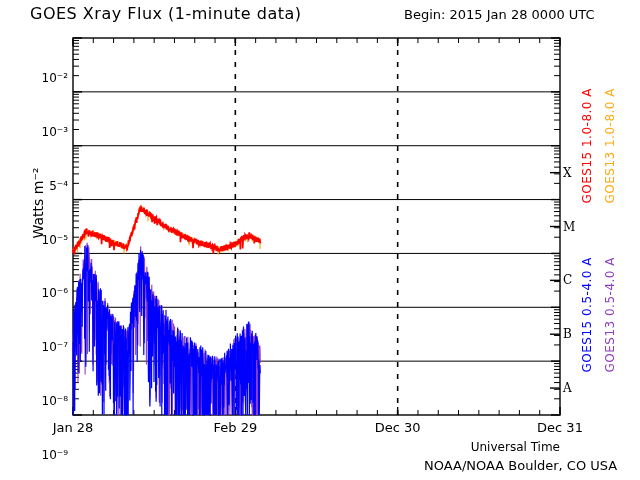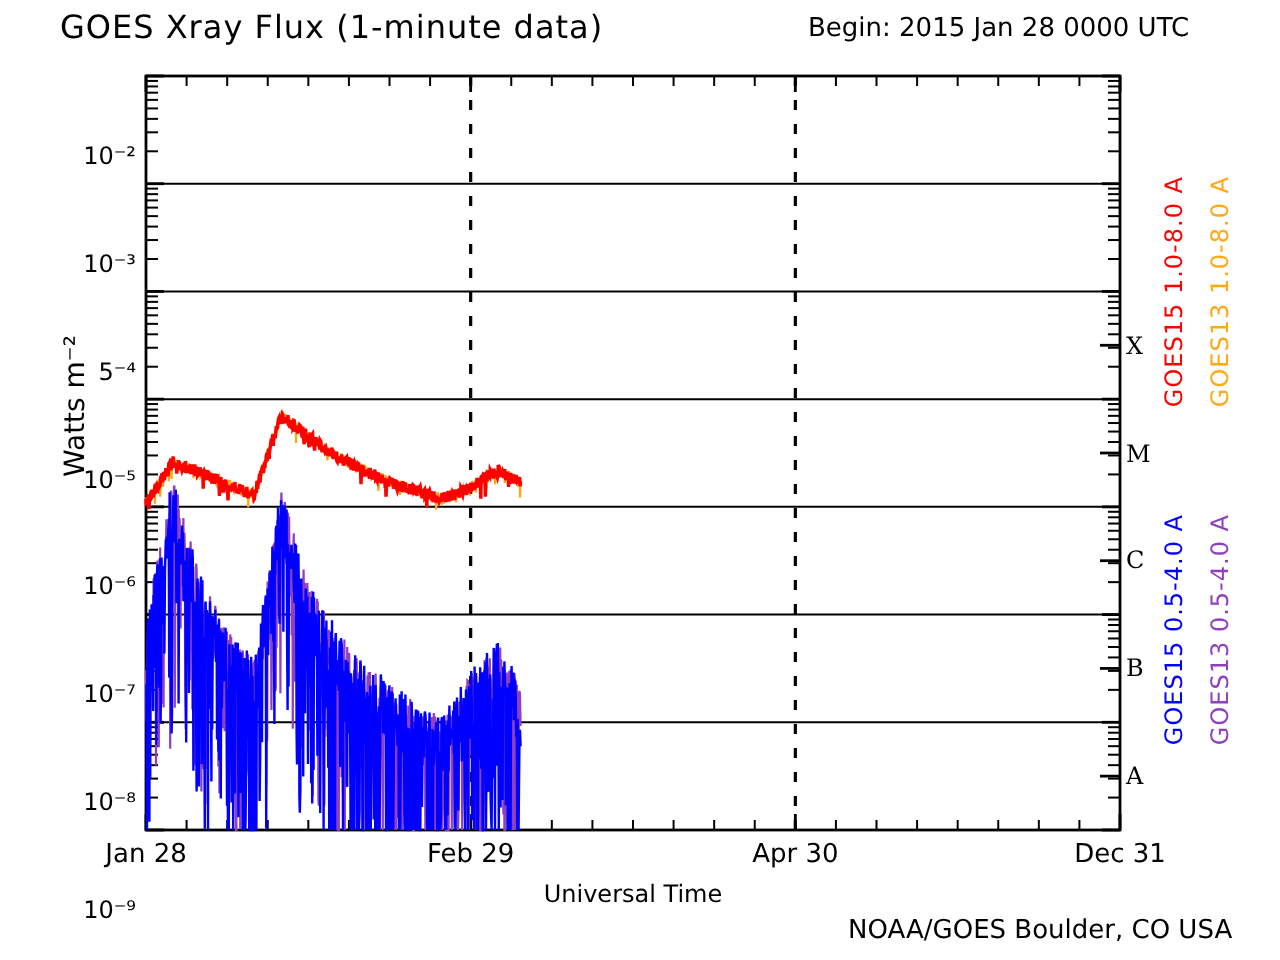--- a/index.html
+++ b/index.html
@@ -4,42 +4,42 @@
 <style>
   html,body{margin:0;padding:0;background:#fff;}
   body{width:640px;height:480px;overflow:hidden;
        font-family:"DejaVu Sans","Liberation Sans",sans-serif;color:#000;}
   #root{position:relative;width:640px;height:480px;}
   .abs{position:absolute;}
   .title{left:30px;top:4px;font-size:16px;letter-spacing:.5px;white-space:nowrap;text-align:right;}
   .begin{left:404px;top:7px;font-size:13px;white-space:nowrap;}
   .ylabel{left:-22px;top:195px;width:120px;text-align:center;font-size:14px;
           transform:rotate(-90deg);transform-origin:50% 50%;white-space:nowrap;}
-  .xlabel{left:73px;top:440px;width:487px;text-align:center;font-size:12px;}
+  .xlabel{left:73px;top:440px;width:487px;text-align:right;font-size:12px;}
   .footL{left:4px;top:458px;font-size:13px;white-space:nowrap;}
   .footR{left:424px;top:458px;font-size:13px;white-space:nowrap;}
   .ytick{right:0;font-size:12px;white-space:nowrap;transform:translateY(-50%);margin-top:40px;}
   .ytickwrap{position:absolute;left:0;width:68px;height:0;}
   .xtick{position:absolute;top:420px;font-size:13px;transform:translateX(-50%);white-space:nowrap;}
   .cls{position:absolute;left:563px;font-size:12px;font-family:"DejaVu Serif","Liberation Serif",serif;
        transform:translateY(-50%);}
   .legend{position:absolute;font-size:12px;white-space:nowrap;
           writing-mode:vertical-rl;transform:rotate(180deg);letter-spacing:.5px;}
   svg{display:block;}
 </style>
 </head>
 <body>
 
 <div id="root">
 
   <div class="abs title">GOES Xray Flux (1-minute data)</div>
   <div class="abs begin">Begin:  2015 Jan 28 0000 UTC</div>
   <div class="abs ylabel">Watts m⁻²</div>
   <div class="abs xlabel">Universal Time</div>
-  <div class="abs footR">NOAA/GOES Boulder, CO USA</div>
+  <div class="abs footR">NOAA/NOAA Boulder, CO USA</div>
 
   <div id="ytick-layer">
       <div class="ytickwrap" style="top: 38px;">
         <div class="abs ytick">10⁻²</div>
       </div>
       <div class="ytickwrap" style="top: 91.8571px;">
         <div class="abs ytick">10⁻³</div>
       </div>
       <div class="ytickwrap" style="top: 145.714px;">
         <div class="abs ytick">5⁻⁴</div>
@@ -56,21 +56,21 @@
       <div class="ytickwrap" style="top: 361.143px;">
         <div class="abs ytick">10⁻⁸</div>
       </div>
       <div class="ytickwrap" style="top: 415px;">
         <div class="abs ytick">10⁻⁹</div>
       </div>
     </div>
   <div id="xtick-layer">
       <div class="xtick" style="left: 73px;">Jan 28</div>
       <div class="xtick" style="left: 235.333px;">Feb 29</div>
-      <div class="xtick" style="left: 397.667px;">Apr 30</div>
+      <div class="xtick" style="left: 397.667px;">Dec 30</div>
       <div class="xtick" style="left: 560px;">Dec 31</div>
     </div>
   <div id="class-layer">
       <div class="cls" style="top: 172.643px;">X</div>
       <div class="cls" style="top: 226.5px;">M</div>
       <div class="cls" style="top: 280.357px;">C</div>
       <div class="cls" style="top: 334.214px;">B</div>
       <div class="cls" style="top: 388.071px;">A</div>
     </div>
   <div id="legend-layer">

